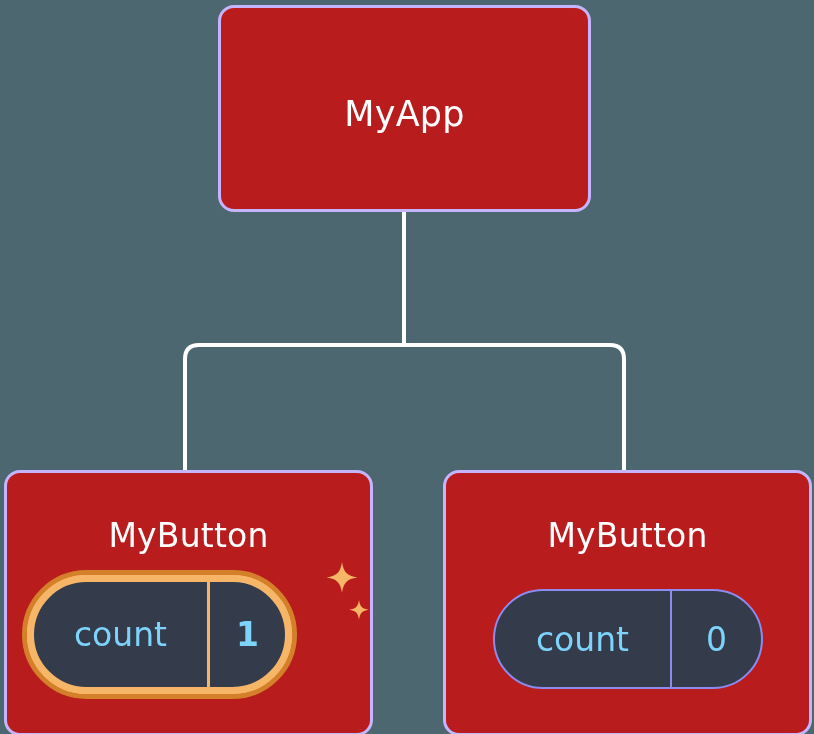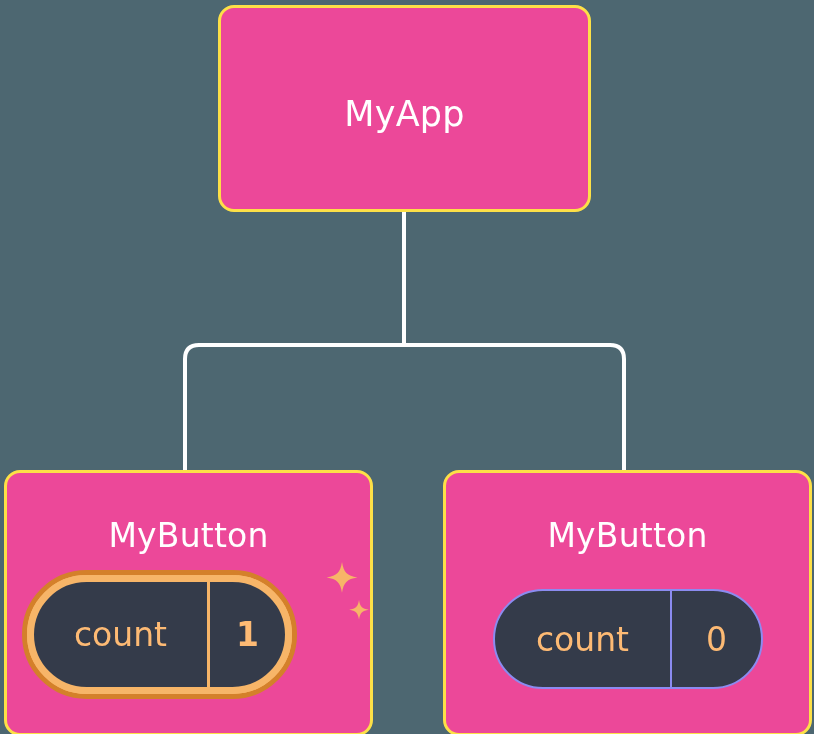--- a/index.html
+++ b/index.html
@@ -22,22 +22,22 @@
     position: absolute;
     left: 0; top: 0;
     width: 814px; height: 734px;
     pointer-events: none;
   }
 
   
   .node {
     position: absolute;
     box-sizing: border-box;
-    background: #ec4899;
-    border: 3px solid #fde047;
+    background: #b91c1c;
+    border: 3px solid #c4b5fd;
     border-radius: 16px;
   }
   .node-title {
     position: absolute;
     left: 0;
     width: 100%;
     text-align: center;
     color: #ffffff;
     font-weight: 400;
     letter-spacing: 0.2px;
@@ -115,21 +115,21 @@
   .pill-highlight .pill-key {
     flex: 0 0 173px;
     border-right: 3px solid #f7b568;
   }
   .pill-highlight .pill-val { flex: 1 1 auto; }
 
   .pill-key, .pill-val {
     display: flex;
     align-items: center;
     justify-content: center;
-    color: #fdba74;
+    color: #7dd3fc;
     font-size: 33px;
     line-height: 1;
   }
   .pill-val { font-size: 33px; }
   .pill-val.bold { font-weight: 700; }
 
   
   .sparkles {
     position: absolute;
     left: 318px;

